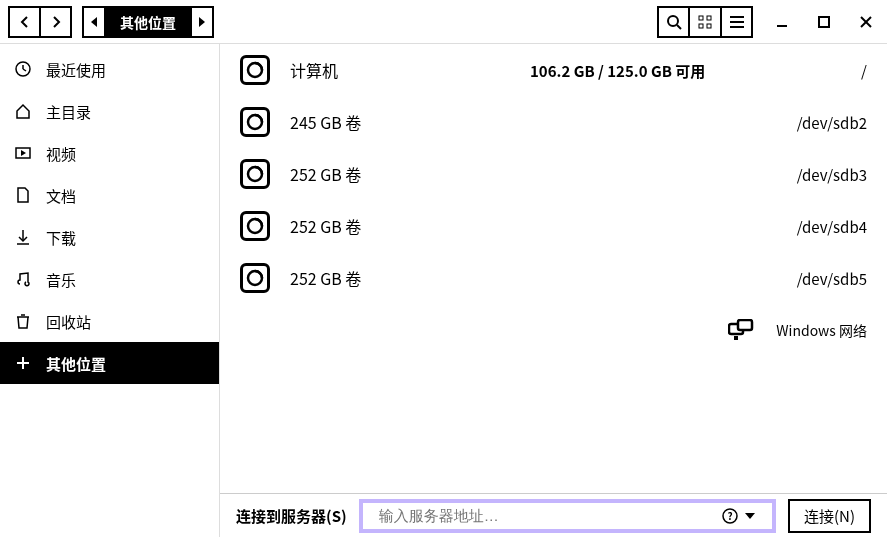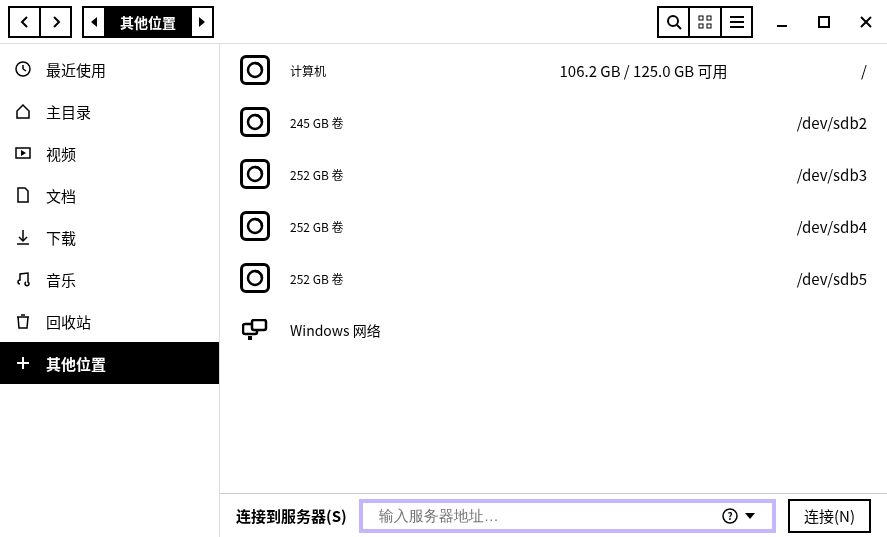--- a/index.html
+++ b/index.html
@@ -26,26 +26,26 @@
 .sidebar { width: 220px; border-right: 1px solid #ddd; display: flex; flex-direction: column; padding-top: 4px; }
 .sidebar-item { display: flex; align-items: center; height: 42px; padding: 0 14px; gap: 14px; cursor: pointer; font-size: 15px; }
 .sidebar-item.active { background: #000; color: #fff; font-weight: 700; }
 .sb-icon { width: 18px; height: 18px; flex-shrink: 0; display: flex; align-items: center; justify-content: center; }
 
 .main { flex: 1; display: flex; flex-direction: column; overflow: hidden; }
 .section-title { font-weight: 700; font-size: 15px; padding: 12px 16px 10px; }
 .drive-list { }
 .drive-row { display: flex; align-items: center; height: 52px; padding: 0 20px; gap: 20px; cursor: pointer; }
 .drive-icon { width: 30px; height: 30px; border: 3px solid #000; border-radius: 6px; display: flex; align-items: center; justify-content: center; flex-shrink: 0; }
-.drive-name { flex: 0 0 220px; font-size: 12px; }
-.drive-info { flex: 1; font-size: 15px; text-align: center; }
+.drive-name { flex: 0 0 220px; font-size: 16px; }
+.drive-info { flex: 1; font-size: 15px; text-align: left; font-weight: bold; }
 .drive-path { font-size: 15px; text-align: right; min-width: 90px; }
 
 .net-list { }
-.net-row { display: flex; align-items: center; height: 52px; padding: 0 20px; gap: 20px; cursor: pointer; }
+.net-row { display: flex; align-items: center; height: 52px; padding: 0 20px; gap: 20px; cursor: pointer; justify-content: flex-end; }
 .net-icon { width: 30px; height: 30px; display: flex; align-items: center; justify-content: center; flex-shrink: 0; }
 
 .connect-bar { margin-top: auto; border-top: 1px solid #ccc; height: 44px; display: flex; align-items: center; padding: 0 16px; gap: 12px; }
 .connect-label { font-weight: 700; font-size: 15px; }
 .connect-input-wrap { flex: 1; border: 4px solid #c4b5fd; height: 34px; display: flex; align-items: center; padding: 0 16px; }
 .connect-input-wrap input { border: none; outline: none; flex: 1; font-size: 15px; color: #777; }
 .connect-btn { border: 2px solid #000; height: 34px; padding: 0 14px; display: flex; align-items: center; cursor: pointer; font-size: 15px; }
 
 svg { display: block; }
 </style>

